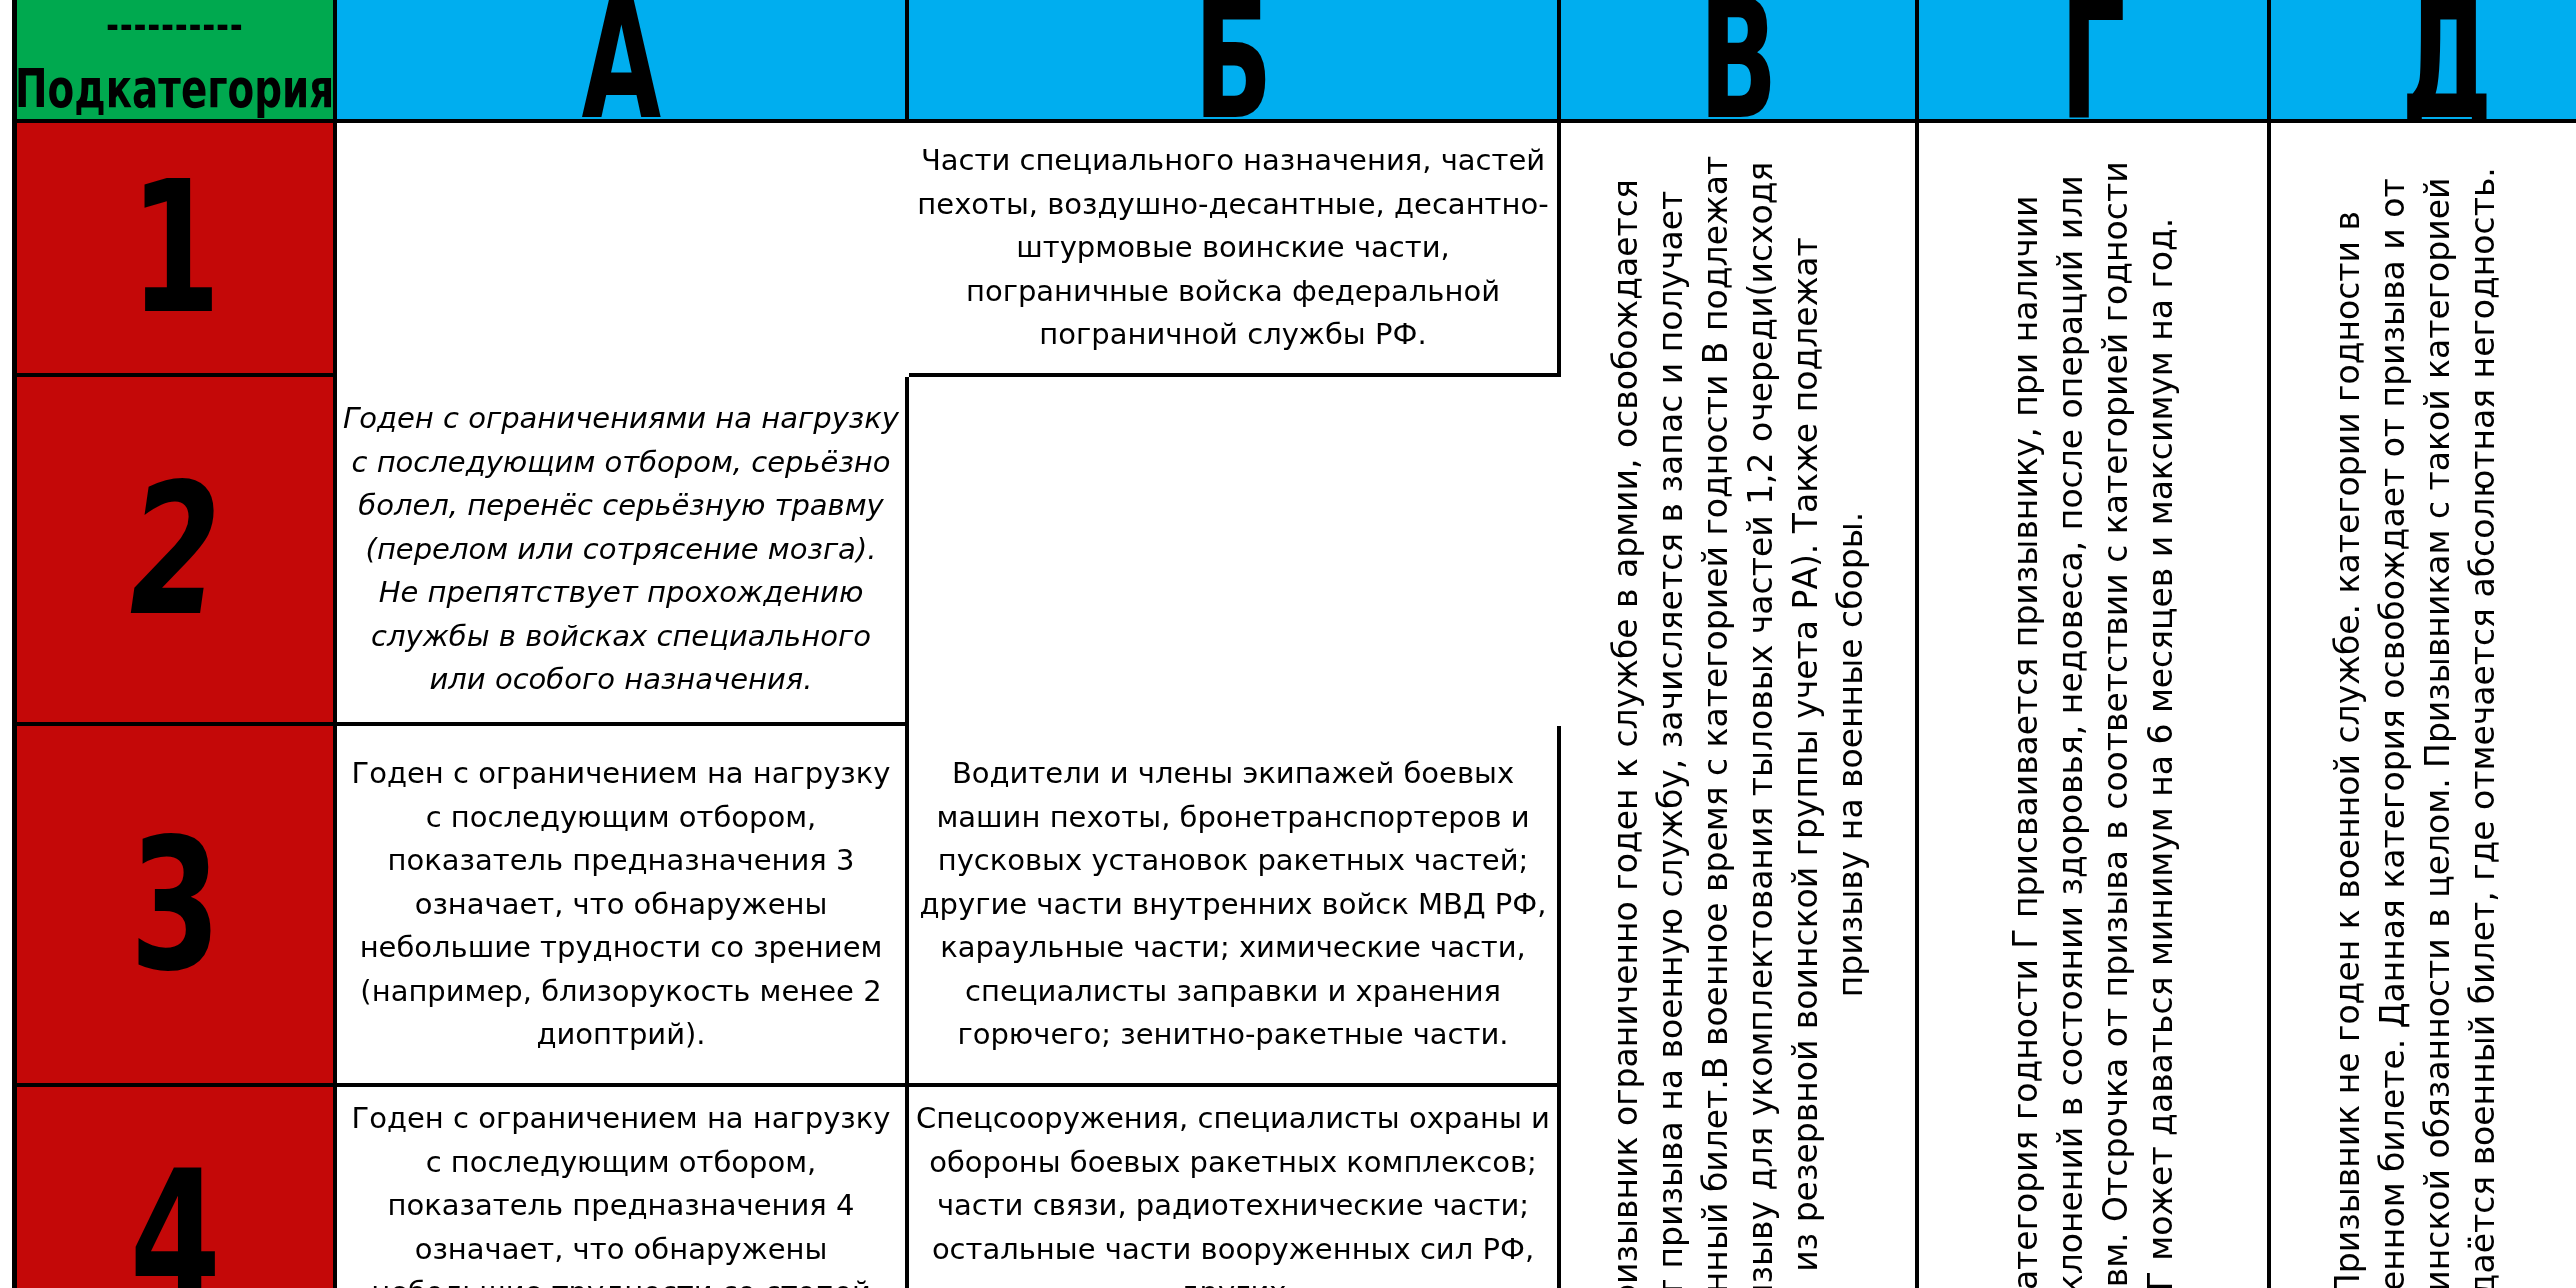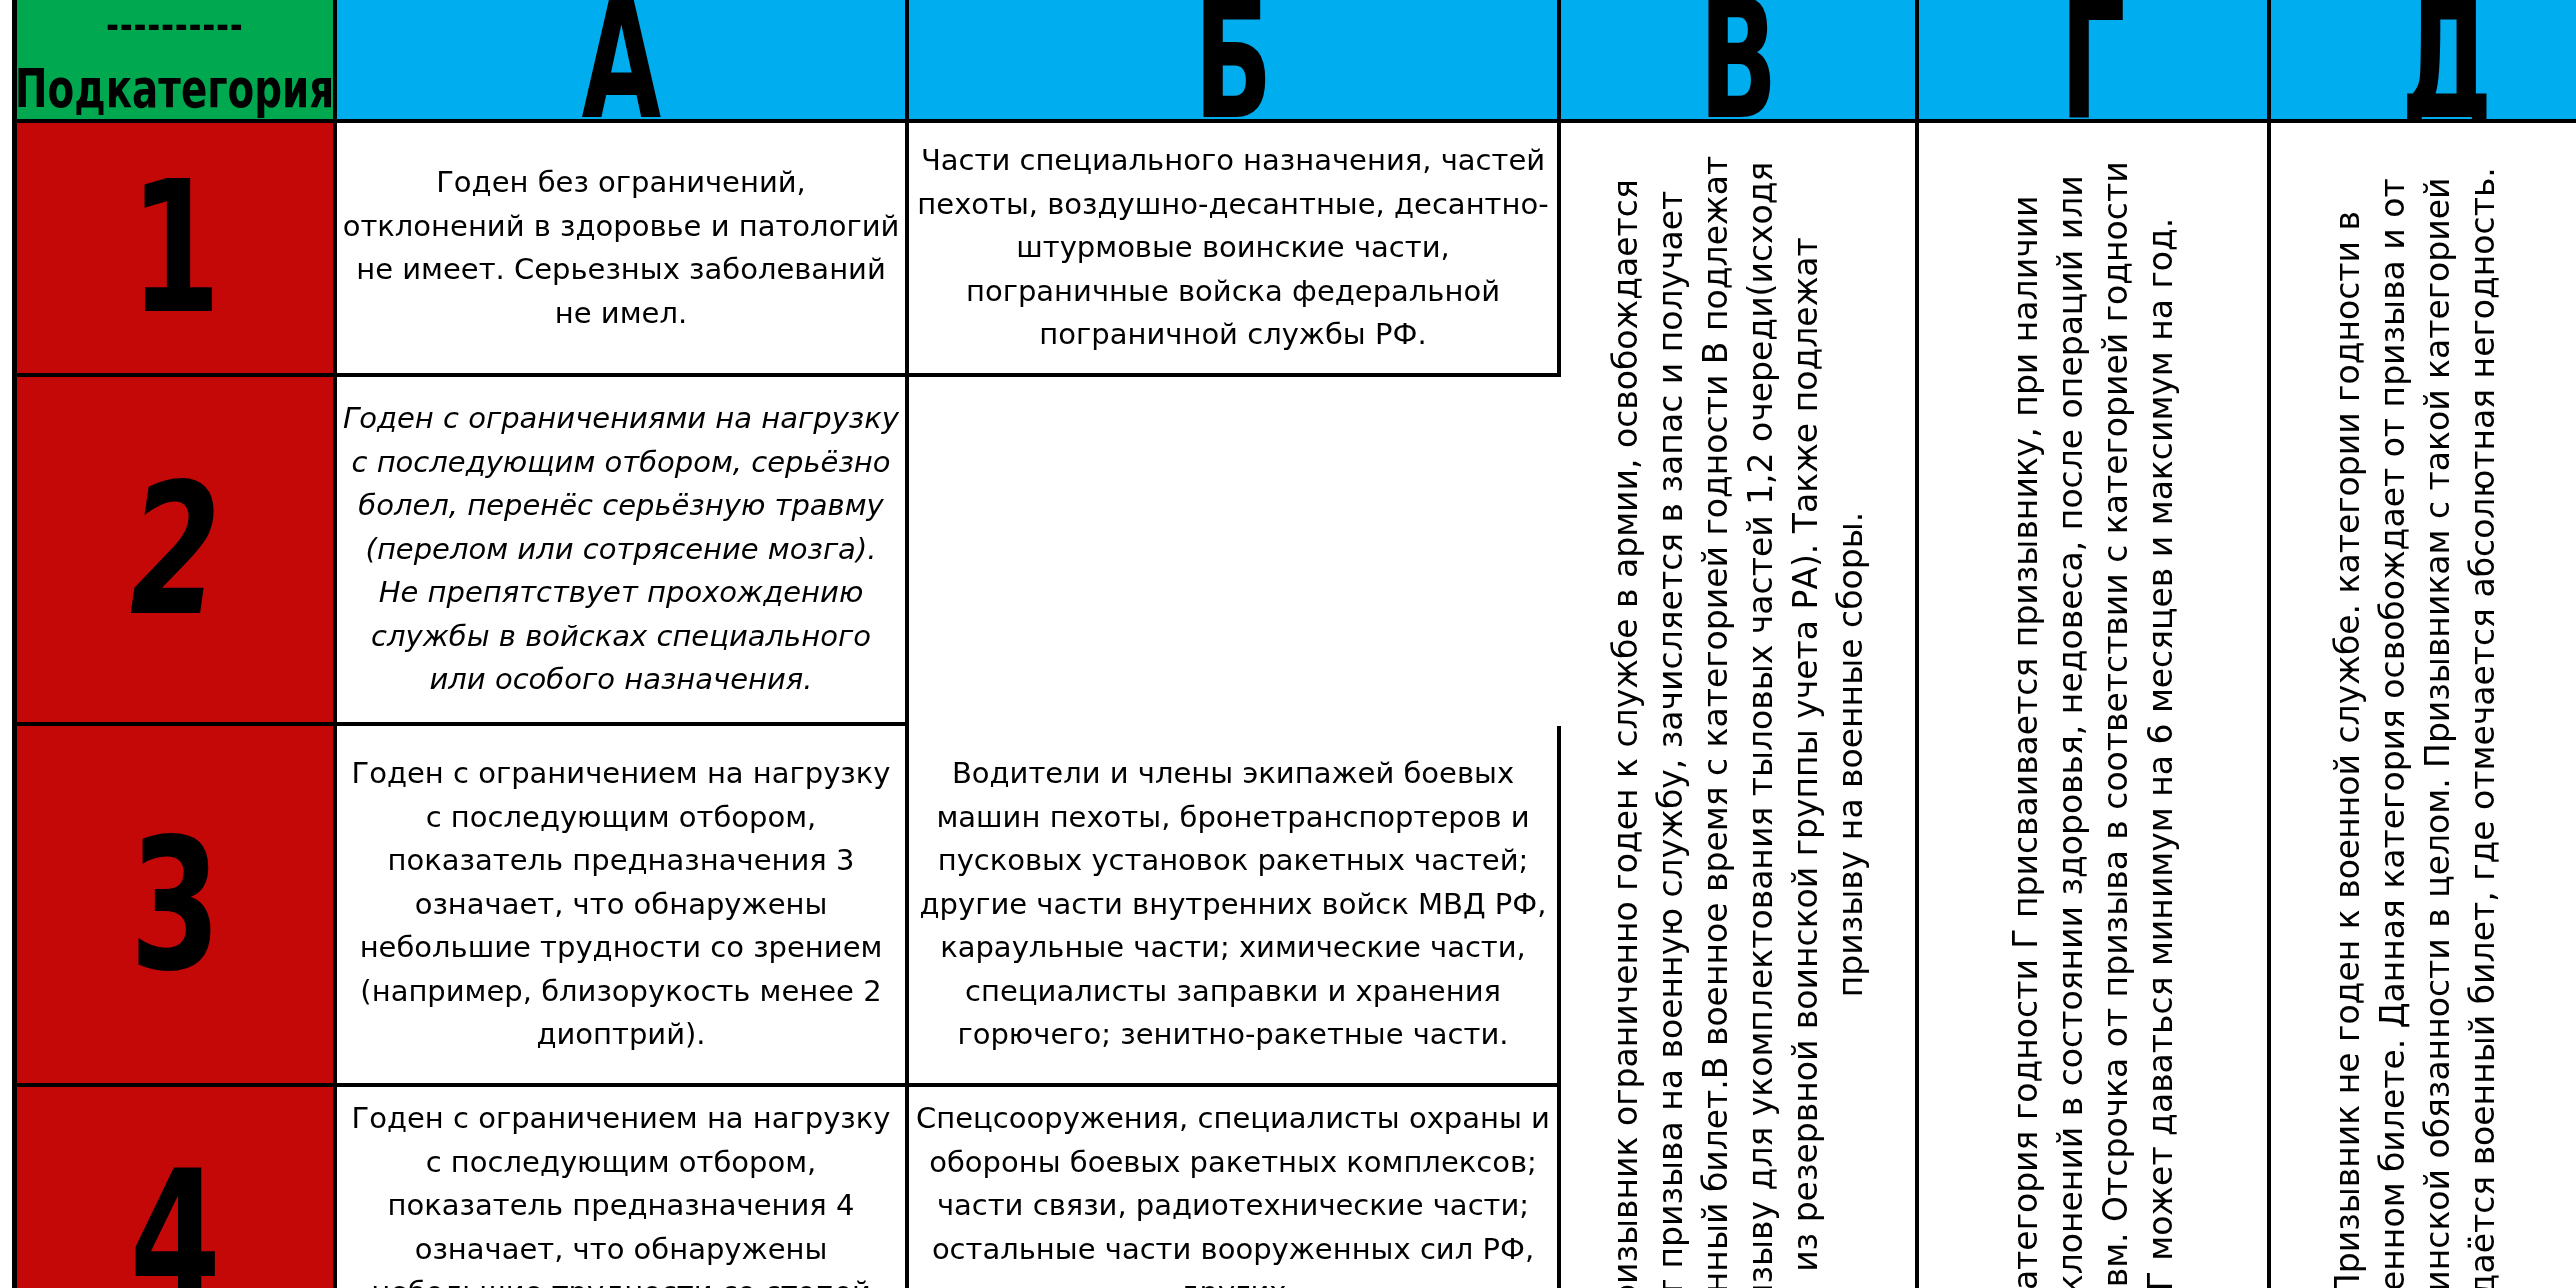--- a/index.html
+++ b/index.html
@@ -104,23 +104,20 @@
     <div class="cell blue hdr gc5 gr1">
       <div class="hletter">Г</div>
     </div>
     <div class="cell blue hdr gc6 gr1">
       <div class="hletter">Д</div>
     </div>
 
     <div class="cell red numcell first-col gc1 gr2">
       <div class="numglyph">1</div>
     </div>
-    <div class="cell white body gc2 gr2">
-      <p>Годен без ограничений, отклонений в здоровье и патологий не имеет. Серьезных заболеваний не имел.</p>
-    </div>
     <div class="cell white body gc3 gr2">
       <p>Части специального назначения, частей пехоты, воздушно-десантные, десантно-штурмовые воинские части, пограничные войска федеральной пограничной службы РФ.</p>
     </div>
 
     <div class="cell red numcell first-col gc1 gr3">
       <div class="numglyph">2</div>
     </div>
     <div class="cell white body gc2 gr3">
       <p>Годен с ограничениями на нагрузку с последующим отбором, серьёзно болел, перенёс серьёзную травму (перелом или сотрясение мозга). Не препятствует прохождению службы в войсках специального или особого назначения.</p>
     </div>

